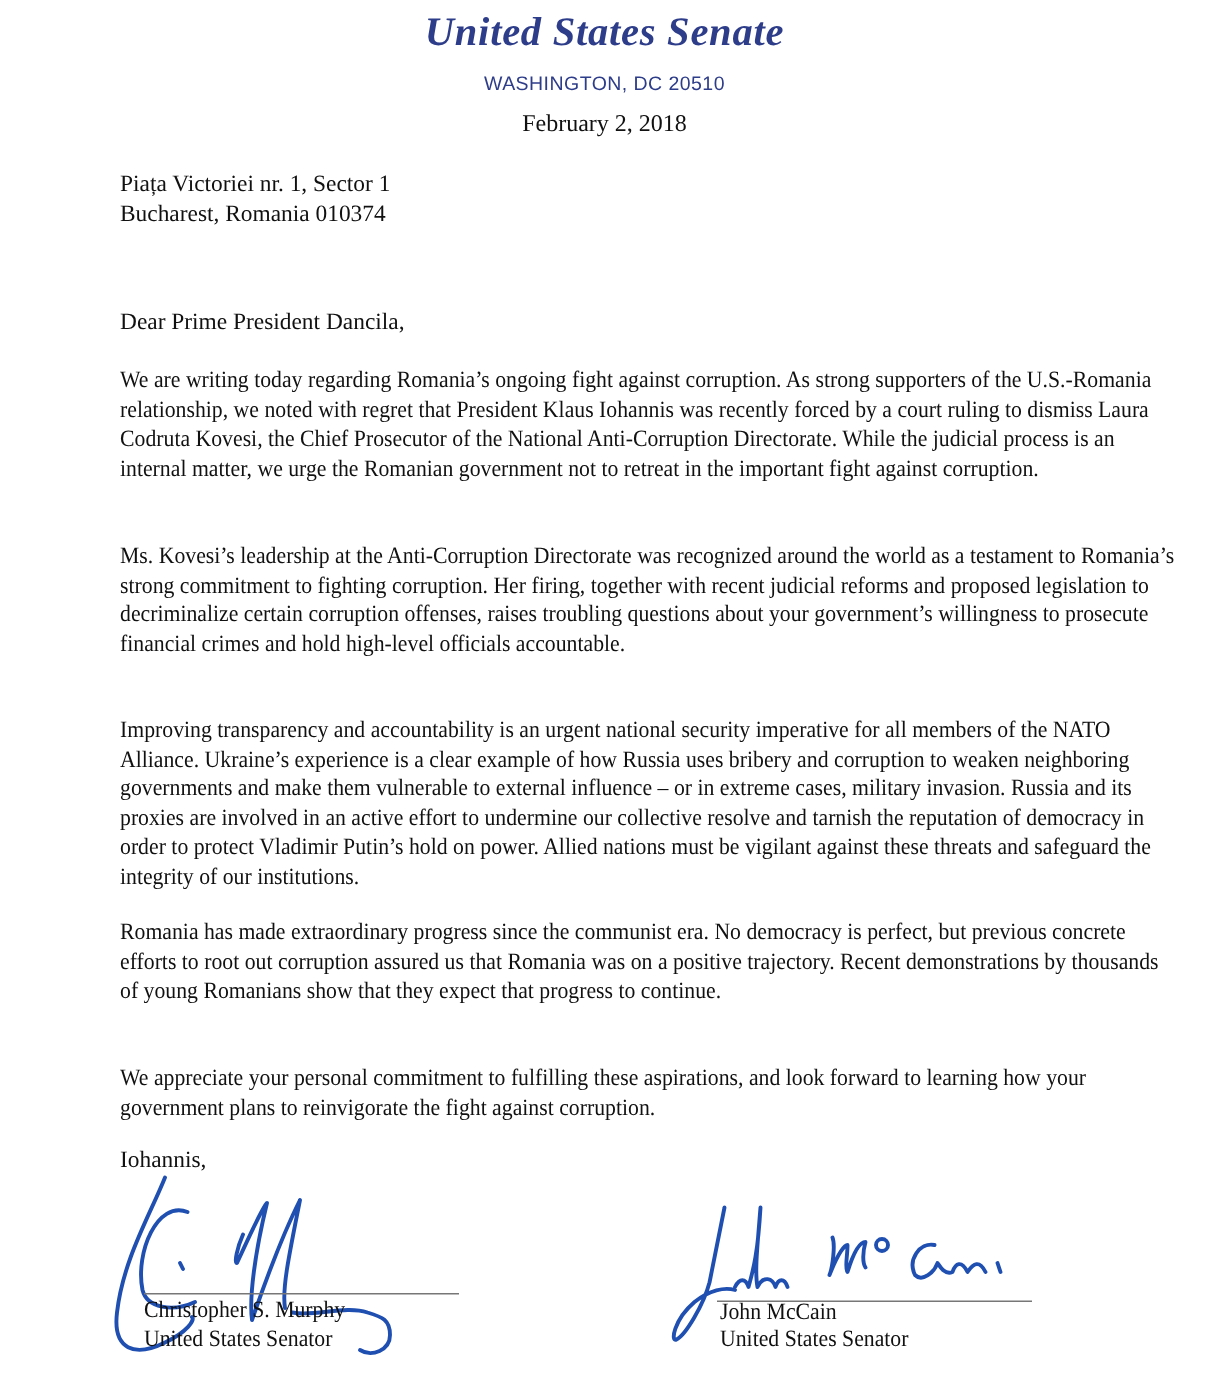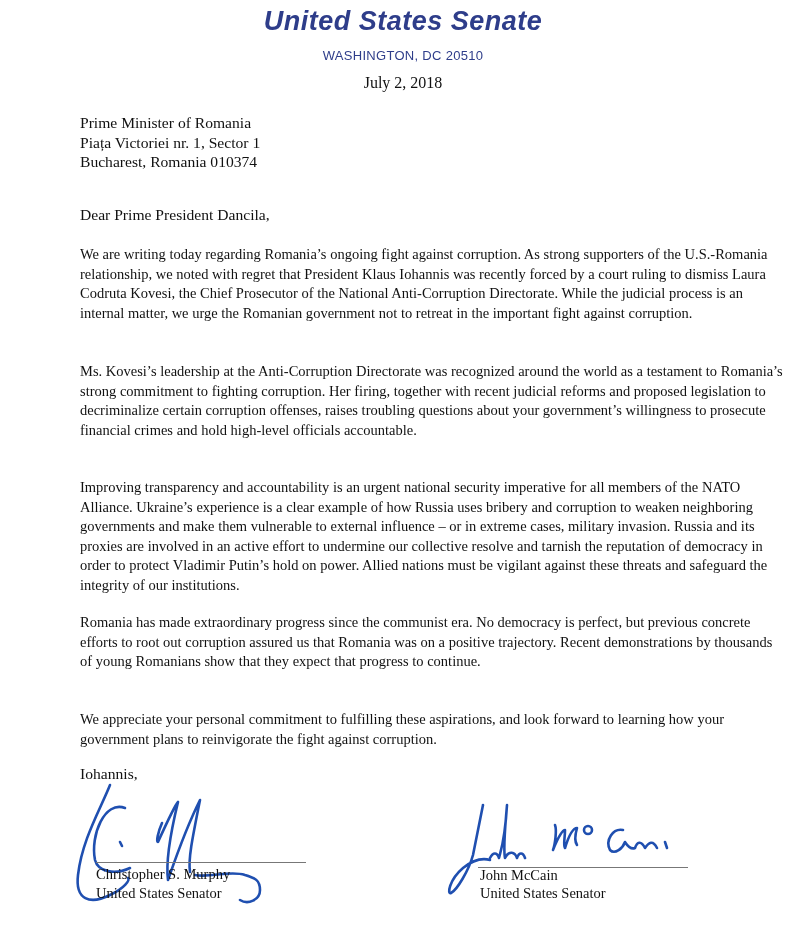--- a/index.html
+++ b/index.html
@@ -1,18 +1,18 @@
 <!DOCTYPE html>
 <html><head>
   <meta charset="utf-8">
   <style>
     html, body { margin: 0; padding: 0; background: #ffffff; }
     body { width: 806px; height: 932px; position: relative; overflow: hidden; font-family: "Liberation Serif", "DejaVu Serif", serif; color: #111; }
     .letterhead { position: absolute; left: 0; top: 6px; width: 806px; text-align: center; }
-    .lh-title { font-family: Liberation Sans, sans-serif; font-weight: bold; font-size: 27px; color: #2e3d8a; letter-spacing: 0.5px; line-height: 30px; font-style: italic; }
+    .lh-title { font-family: Liberation Serif, serif; font-weight: bold; font-size: 27px; color: #2e3d8a; letter-spacing: 0.5px; line-height: 30px; font-style: italic; }
     .lh-sub { font-family: "Liberation Sans", "DejaVu Sans", sans-serif; font-size: 13px; color: #2e3d8a; margin-top: 12px; letter-spacing: 0.3px; }
     .date { position: absolute; top: 74px; left: 0; width: 806px; text-align: center; font-size: 16px; }
     .text { position: absolute; left: 80px; width: 700px; font-size: 15.6px; line-height: 19.5px; }
     .addr { top: 113px; }
     .addr div { line-height: 19.5px; }
     .salutation { top: 205px; }
     .para { transform: scaleX(0.93); transform-origin: left top; width: 760px; }
     .p1 { top: 244px; }
     .p2 { top: 361px; }
     .p3 { top: 477px; }
@@ -24,24 +24,23 @@
     svg.signature { position: absolute; overflow: visible; }
   </style>
 </head>
 <body>
 
 <div class="letterhead">
   <div class="lh-title">United States Senate</div>
   <div class="lh-sub">WASHINGTON, DC 20510</div>
 </div>
 
-<div class="date">July 2, 2018</div>
+<div class="date">February 2, 2018</div>
 
 <div class="text addr">
-  <div>Prime Minister of Romania</div>
   <div>Piața Victoriei nr. 1, Sector 1</div>
   <div>Bucharest, Romania 010374</div>
 </div>
 
 <div class="text salutation">Dear Prime President Dancila,</div>
 
 <div class="text para p1">We are writing today regarding Romania’s ongoing fight against corruption. As strong supporters of the U.S.-Romania relationship, we noted with regret that President Klaus Iohannis was recently forced by a court ruling to dismiss Laura Codruta Kovesi, the Chief Prosecutor of the National Anti-Corruption Directorate. While the judicial process is an internal matter, we urge the Romanian government not to retreat in the important fight against corruption.</div>
 <div class="text para p2">Ms. Kovesi’s leadership at the Anti-Corruption Directorate was recognized around the world as a testament to Romania’s strong commitment to fighting corruption. Her firing, together with recent judicial reforms and proposed legislation to decriminalize certain corruption offenses, raises troubling questions about your government’s willingness to prosecute financial crimes and hold high-level officials accountable.</div>
 <div class="text para p3">Improving transparency and accountability is an urgent national security imperative for all members of the NATO Alliance. Ukraine’s experience is a clear example of how Russia uses bribery and corruption to weaken neighboring governments and make them vulnerable to external influence – or in extreme cases, military invasion. Russia and its proxies are involved in an active effort to undermine our collective resolve and tarnish the reputation of democracy in order to protect Vladimir Putin’s hold on power. Allied nations must be vigilant against these threats and safeguard the integrity of our institutions.</div>
 <div class="text para p4">Romania has made extraordinary progress since the communist era. No democracy is perfect, but previous concrete efforts to root out corruption assured us that Romania was on a positive trajectory. Recent demonstrations by thousands of young Romanians show that they expect that progress to continue.</div>

